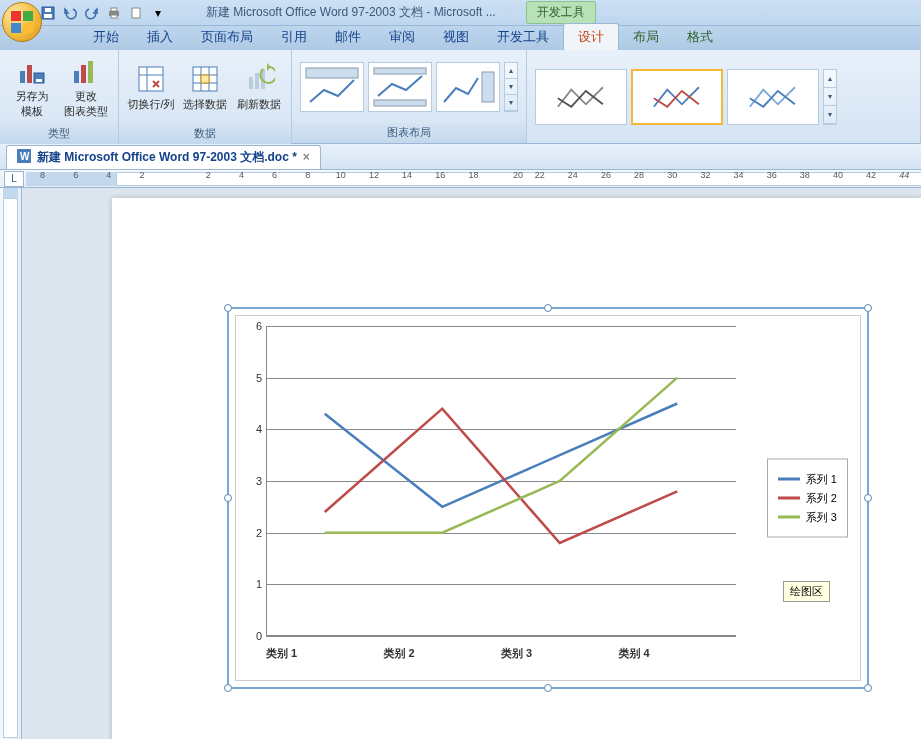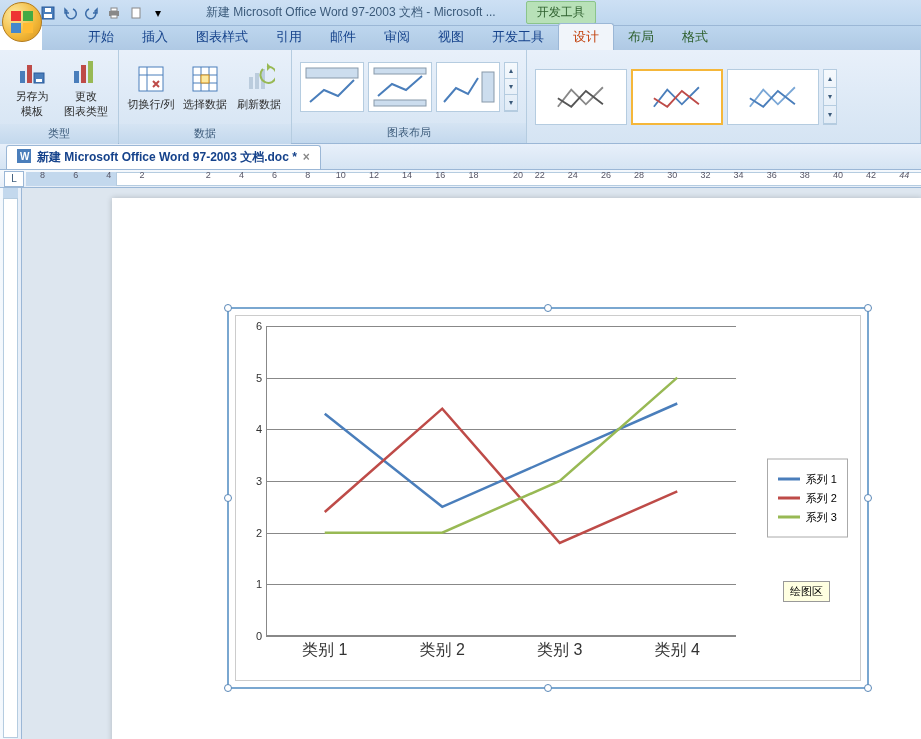--- a/index.html
+++ b/index.html
@@ -11,21 +11,21 @@
 .qat-icon { width: 16px; height: 16px; display: flex; align-items: center; justify-content: center; }
 .title-text { margin-left: 40px; color: #3b5a7a; font-size: 12px; }
 .title-context { margin-left: 30px; background: #b8e1b8; padding: 2px 10px; color: #2d5f2d; font-size: 12px; border: 1px solid #8bc48b; border-radius: 2px; }
 
 
 .office-btn { position: absolute; top: 2px; left: 2px; width: 40px; height: 40px; border-radius: 50%; background: radial-gradient(circle at 30% 30%, #fde9a0, #f1b738 60%, #d48f1a); border: 1px solid #b27a1a; display:flex; align-items:center; justify-content:center; z-index: 10; }
 .office-btn .quad { width:22px; height:22px; display:grid; grid-template:1fr 1fr/1fr 1fr; gap:2px; }
 .office-btn .quad span:nth-child(1){background:#e33;} .office-btn .quad span:nth-child(2){background:#4a4;} .office-btn .quad span:nth-child(3){background:#48c;} .office-btn .quad span:nth-child(4){background:#fb3;}
 
 
-.ribbon-tabs { height: 24px; background: linear-gradient(#bdd6ee, #afc9e4); display: flex; align-items: flex-end; padding-left: 32px; gap: 0; margin-left: 42px; }
+.ribbon-tabs { height: 24px; background: linear-gradient(#bdd6ee, #afc9e4); display: flex; align-items: flex-end; padding-left: 79px; gap: 0; }
 .tab { padding: 4px 14px 4px; color: #15428b; cursor: pointer; font-size: 13px; }
 .tab.context { color: #2d5f2d; }
 .tab.active { background: #f1f5fa; border: 1px solid #9bb7d6; border-bottom: none; border-radius: 3px 3px 0 0; color: #c2410c; font-family: Liberation Serif, serif; }
 
 
 .ribbon { height: 94px; background: linear-gradient(#e8f0fa, #d5e4f3); border-bottom: 1px solid #9bb7d6; display: flex; }
 .group { border-right: 1px solid #b5cce0; display: flex; flex-direction: column; }
 .group-body { flex: 1; display: flex; align-items: center; padding: 4px 8px; gap: 6px; }
 .group-label { text-align: center; font-size: 11px; color: #3b5a7a; padding: 2px 0 3px; background: linear-gradient(#d5e4f3, #c3d8ed); }
 .big-btn { display: flex; flex-direction: column; align-items: center; justify-content: center; width: 48px; height: 66px; cursor: pointer; font-size: 11px; text-align:center; color:#2b2b2b; gap:2px; }
@@ -66,21 +66,21 @@
 .h-tm{top:-5px;left:50%;margin-left:-4px;} .h-bm{bottom:-5px;left:50%;margin-left:-4px;}
 .h-ml{left:-5px;top:50%;margin-top:-4px;} .h-mr{right:-5px;top:50%;margin-top:-4px;}
 
 .chart-inner { position:absolute; inset:6px; border:1px solid #ccc; }
 .plot { position:absolute; left:30px; top:10px; width:470px; height:310px; }
 .plot-border { position:absolute; inset:0; border:1px solid #888; border-top:none; border-right:none; }
 .grid-line { position:absolute; left:0; right:0; height:1px; background:#888; }
 .y-axis { position:absolute; left:-20px; top:0; bottom:0; width:18px; }
 .y-tick { position:absolute; right:2px; font-size:11px; color:#333; transform:translateY(-50%); }
 .x-axis { position:absolute; left:0; right:0; bottom:-25px; display:flex; }
-.x-tick { flex:1; text-align:center; font-size:16px; color:#333; }
+.x-tick { flex:1; font-size:11px; color:#333;font-weight:bold; }
 svg.lines { position:absolute; inset:0; width:100%; height:100%; overflow:visible; }
 .legend { position:absolute; right:12px; top:50%; transform:translateY(-50%); border:1px solid #aaa; padding:8px 10px; font-size:11px; }
 .legend-item { display:flex; align-items:center; gap:6px; margin:4px 0; }
 .legend-swatch { width:22px; height:3px; }
 .tooltip-badge { position:absolute; right:30px; bottom:78px; background:#ffffe1; border:1px solid #999; padding:2px 6px; font-size:11px; }
 
 .mini-chart svg { width:56px; height:42px; }
 </style>
 </head>
 <body>
@@ -127,21 +127,21 @@
       </span>
     <span class="qat-icon">▾</span>
   </div>
   <span class="title-text">新建 Microsoft Office Word 97-2003 文档 - Microsoft ...</span>
   <span class="title-context">开发工具</span>
 </div>
 
 <div class="ribbon-tabs">
   <div class="tab">开始</div>
   <div class="tab">插入</div>
-  <div class="tab">图表样式</div>
+  <div class="tab">页面布局</div>
   <div class="tab">引用</div>
   <div class="tab">邮件</div>
   <div class="tab">审阅</div>
   <div class="tab">视图</div>
   <div class="tab">开发工具</div>
   <div class="tab context active">设计</div>
   <div class="tab context">布局</div>
   <div class="tab context">格式</div>
 </div>
 

